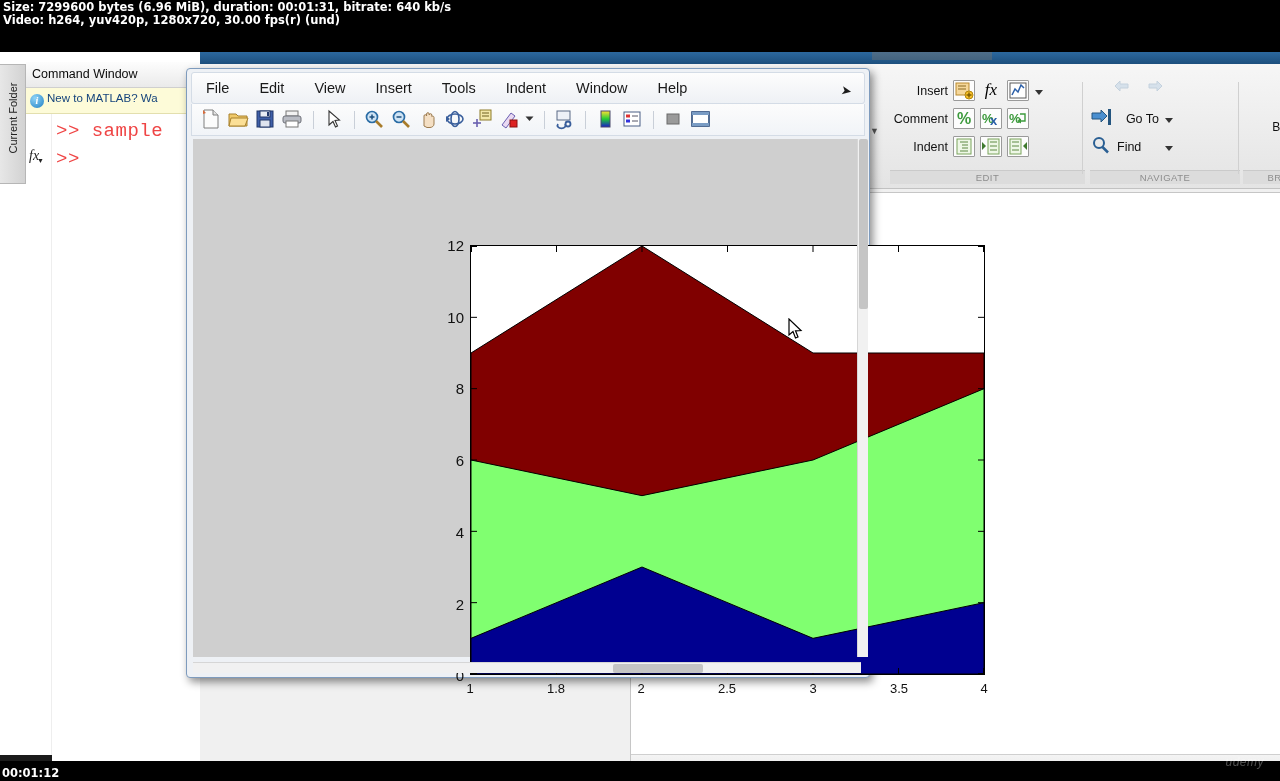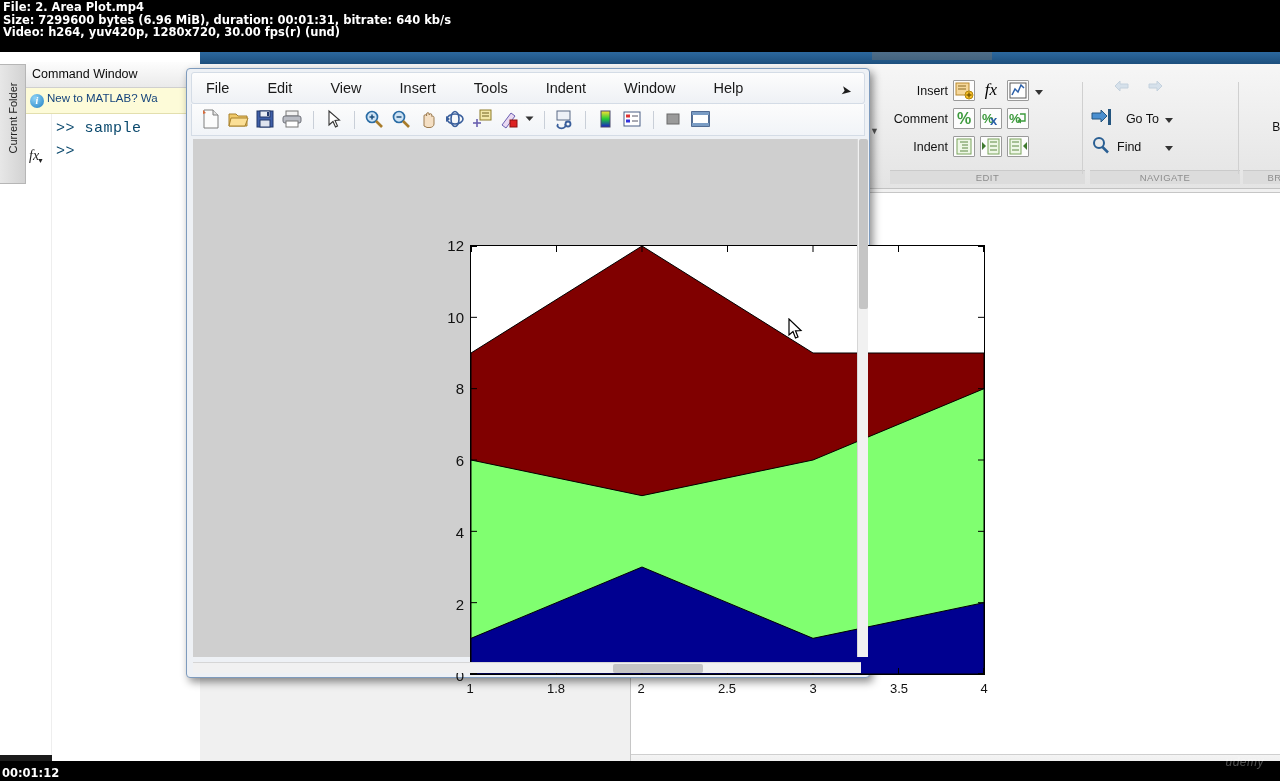--- a/index.html
+++ b/index.html
@@ -34,21 +34,21 @@
   }
   #cmd-banner .info-dot {
     display:inline-block; width:14px; height:14px; border-radius:50%;
     background:radial-gradient(circle at 35% 30%,#8fd4f7,#1f7fc4);
     color:#fff; font-size:10px; font-weight:bold; text-align:center; line-height:14px;
     vertical-align:-2px; margin-right:3px; font-style:italic; font-family:"Liberation Serif", serif;
   }
   #cmd-gutter { position:absolute; left:26px; top:62px; width:26px; height:667px; background:#fff; border-right:1px solid #eee; }
   #cmd-fx { position:absolute; left:29px; top:96px; font-size:14px; font-style:italic; color:#222; font-family:"Liberation Serif", serif; }
   #cmd-fx .tri { font-style:normal; font-size:7px; position:relative; top:3px; left:-2px; }
-  #cmd-body { position:absolute; left:52px; top:62px; width:148px; height:667px; background:#fff; font-family:"Liberation Mono", monospace; font-size:15px; color:#0c4a6e; }
+  #cmd-body { position:absolute; left:52px; top:62px; width:148px; height:667px; background:#fff; font-family:"Liberation Mono", monospace; font-size:19px; color:#ef4444; }
   #cmd-body .line { padding:6px 0 0 4px; letter-spacing:0.5px; }
 
   
   #ribbon-strip { position:absolute; left:200px; top:0; width:1080px; height:729px; background:#f0f0f0; }
   #ribbon-tabbar { position:absolute; left:0; top:-2px; width:1080px; height:14px;
       background:linear-gradient(to bottom,#2e6ca4,#1d4f7d); }
   #ribbon-tab-view {
     position:absolute; left:672px; top:-12px; width:120px; height:20px;
     background:linear-gradient(to bottom,#5d7d99,#44637e);
     font-size:10px; color:#cfe0ee; letter-spacing:2px; text-align:center; padding-top:3px; overflow:hidden;
@@ -89,21 +89,21 @@
   
   #figure-window {
     position:absolute; left:186px; top:68px; width:684px; height:610px;
     background:#eef1f5; border:1px solid #7e9bbd; border-radius:4px;
     box-shadow:3px 4px 9px rgba(0,0,0,0.45);
   }
   #fig-menubar {
     position:absolute; left:4px; top:3px; right:4px; height:32px;
     background:linear-gradient(to bottom,#fdfdfd,#eef1f5);
     border:1px solid #d4dce6; border-radius:3px;
-    display:flex; align-items:center; padding-left:14px; gap:38px;
+    display:flex; align-items:center; padding-left:14px; gap:30px;
   }
   #fig-menubar .mi { font-size:14.5px; color:#1a1a1a; cursor:default; }
   #fig-undock { position:absolute; right:12px; top:10px; font-size:13px; color:#1b1b1b; transform:rotate(10deg); }
   #fig-toolbar {
     position:absolute; left:4px; top:35px; right:4px; height:32px;
     background:linear-gradient(to bottom,#fcfcfc,#f1f4f8);
     border-left:1px solid #d4dce6; border-right:1px solid #d4dce6; border-bottom:1px solid #d4dce6;
     display:flex; align-items:center; padding-left:8px; gap:3px;
   }
   .tb-btn { width:24px; height:24px; position:relative; display:inline-block; }
@@ -524,20 +524,19 @@
     </div>
 </div>
 
 <div id="mouse-cursor">
   <svg width="16" height="24" viewBox="0 0 16 24">
       <polygon points="1,1 1,17 5,13.5 7.5,20 10,19 7.5,12.8 13,12.5" fill="#fff" stroke="#000" stroke-width="1.2"></polygon>
     </svg>
 </div>
 
 <div id="osd-top">
-  <div>File: 2. Area Plot.mp4</div>
   <div>Size: 7299600 bytes (6.96 MiB), duration: 00:01:31, bitrate: 640 kb/s</div>
   <div>Video: h264, yuv420p, 1280x720, 30.00 fps(r) (und)</div>
 </div>
 <div id="taskbar-fragment"></div>
 <div id="player-bottom-strip"></div>
 <div id="osd-bottom">00:01:12</div>
 <div id="watermark">udemy</div>
 
 </body></html>

